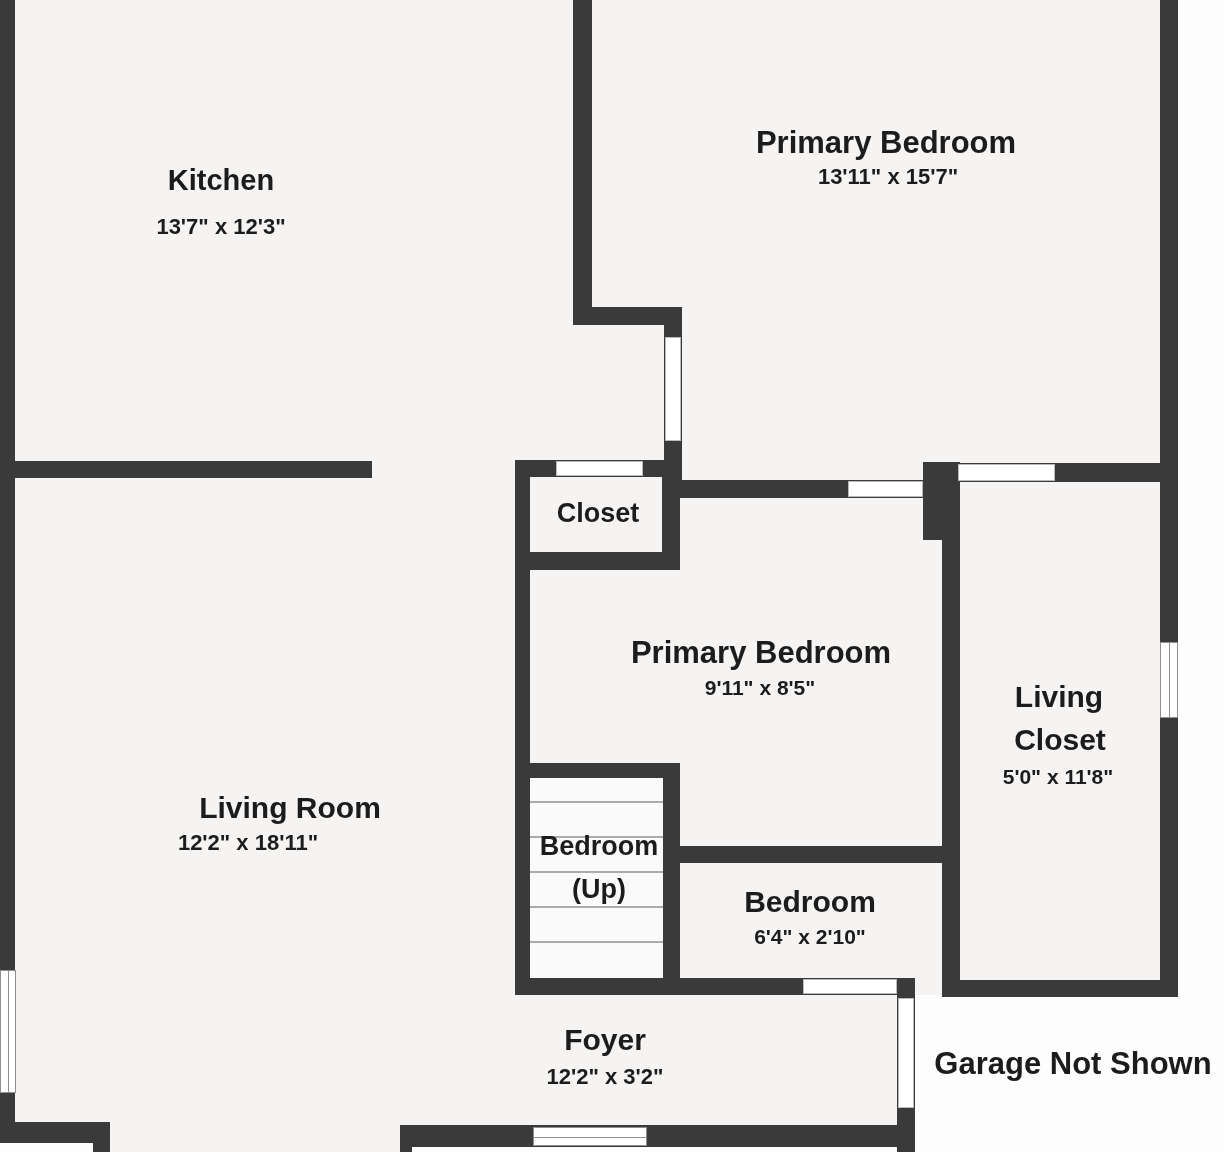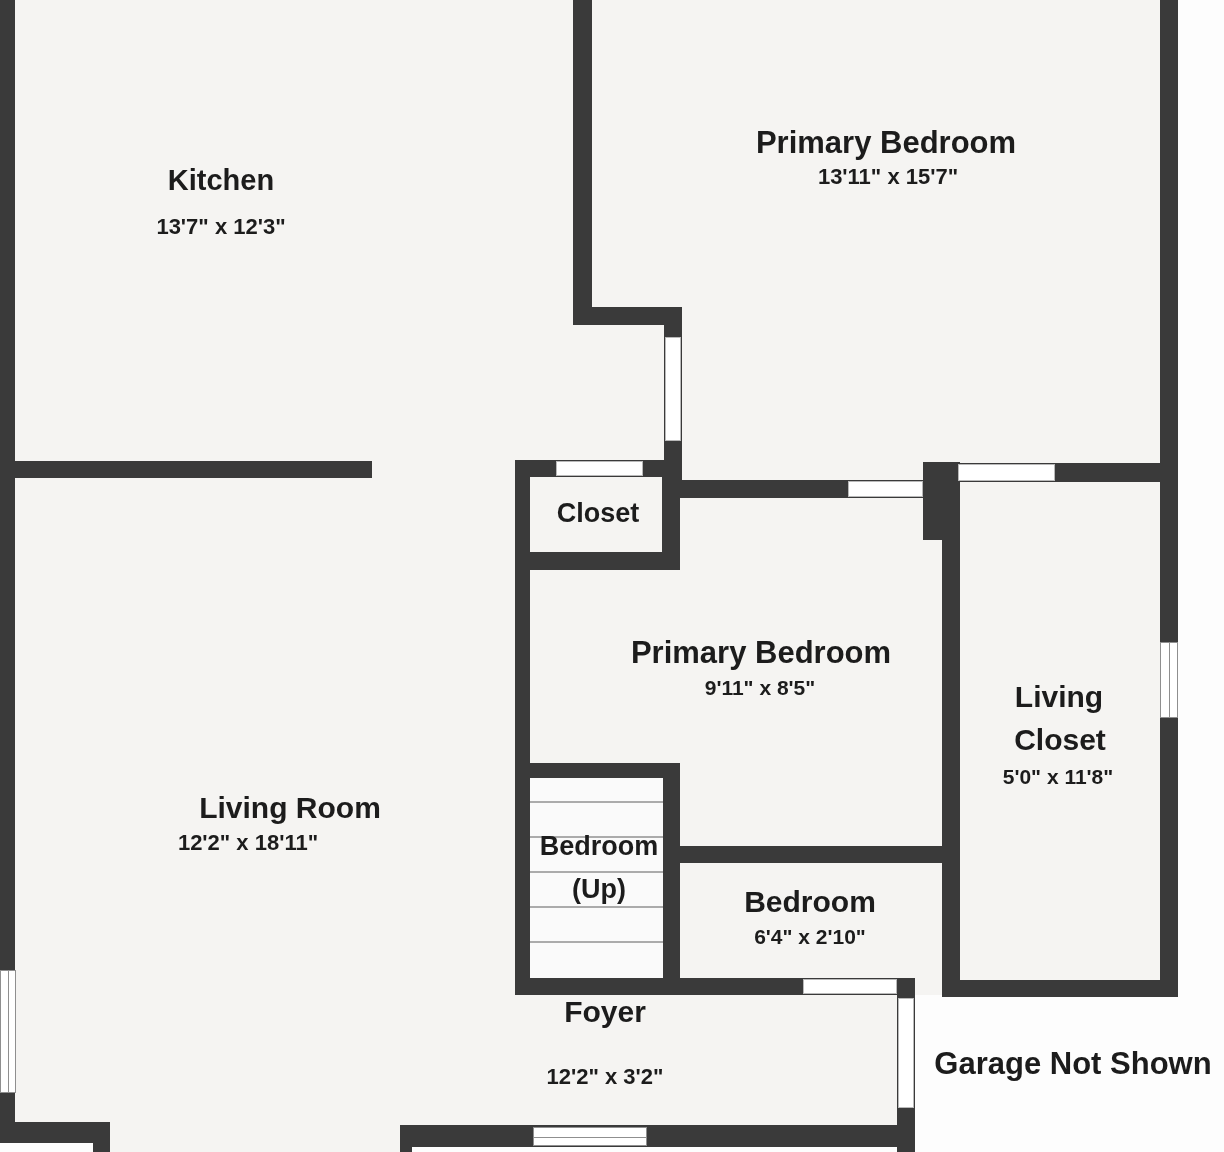--- a/index.html
+++ b/index.html
@@ -117,18 +117,18 @@
 
   <div class="label fs30" style="left:250px;top:808px;margin-left:40px;">Living Room</div>
   <div class="label fs22" style="left:248px;top:843px;">12'2" x 18'11"</div>
 
   <div class="label fs27" style="left:599px;top:846px;">Bedroom</div>
   <div class="label fs27" style="left:599px;top:889px;">(Up)</div>
 
   <div class="label fs30" style="left:810px;top:902px;">Bedroom</div>
   <div class="label fs21" style="left:810px;top:936px;">6'4" x 2'10"</div>
 
-  <div class="label fs30" style="left:605px;top:1012px;">Foyer</div>
+  <div class="label fs30" style="left:605px;top:1040px;">Foyer</div>
   <div class="label fs22" style="left:605px;top:1077px;">12'2" x 3'2"</div>
 
   <div class="label fs31" style="left:1073px;top:1063px;">Garage Not Shown</div>
 
 </div>
 
 </body></html>

